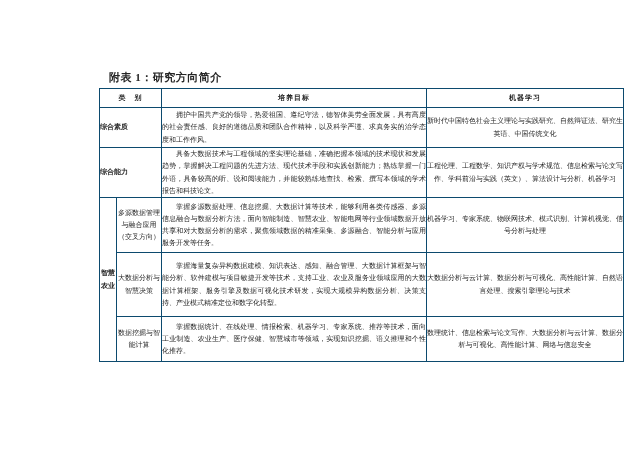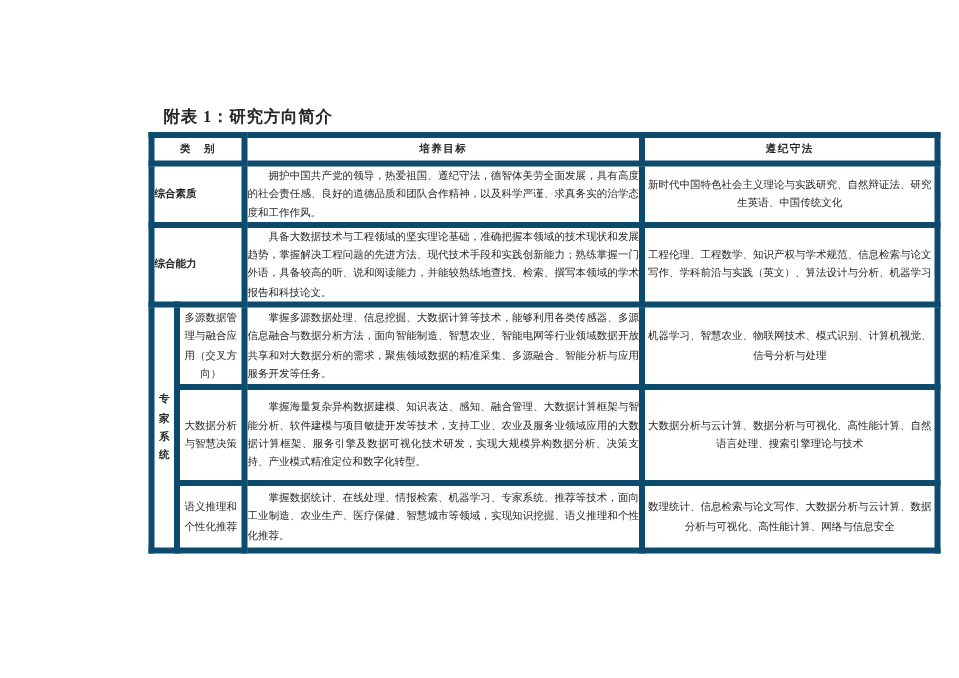--- a/index.html
+++ b/index.html
@@ -28,21 +28,21 @@
   }
   table.main {
     position: absolute;
     left: 58px;
     top: 88px;
     width: 524px;
     border-collapse: collapse;
     table-layout: fixed;
   }
   table.main td {
-    border: 4px solid #0c4a6e;
+    border: 1px solid #0c4a6e;
     font-size: 7px;
     line-height: 12.3px;
     padding: 0;
     overflow: hidden;
     vertical-align: middle;
     word-break: break-all;
   }
   .hdr {
     font-weight: bold;
     text-align: center;
@@ -88,49 +88,49 @@
       <col style="width:17px">
       <col style="width:45px">
       <col style="width:265px">
       <col style="width:197px">
     </colgroup>
 
     <tbody>
         <tr style="height:19px">
       <td class="hdr" colspan="2">类　别</td>
       <td class="hdr">培养目标</td>
-      <td class="hdr">遵纪守法</td>
+      <td class="hdr">机器学习</td>
     </tr>
 
     <tr style="height:40px">
       <td class="cat" colspan="2">综合素质</td>
       <td class="goal">拥护中国共产党的领导，热爱祖国、遵纪守法，德智体美劳全面发展，具有高度的社会责任感、良好的道德品质和团队合作精神，以及科学严谨、求真务实的治学态度和工作作风。</td>
       <td class="courses">新时代中国特色社会主义理论与实践研究、自然辩证法、研究生英语、中国传统文化</td>
     </tr>
 
     <tr style="height:49px">
       <td class="cat" colspan="2">综合能力</td>
       <td class="goal">具备大数据技术与工程领域的坚实理论基础，准确把握本领域的技术现状和发展趋势，掌握解决工程问题的先进方法、现代技术手段和实践创新能力；熟练掌握一门外语，具备较高的听、说和阅读能力，并能较熟练地查找、检索、撰写本领域的学术报告和科技论文。</td>
       <td class="courses">工程伦理、工程数学、知识产权与学术规范、信息检索与论文写作、学科前沿与实践（英文）、算法设计与分析、机器学习</td>
     </tr>
 
     <tr style="height:55px">
-      <td class="vlabel" rowspan="3">专家系统</td>
+      <td class="vlabel" rowspan="3">智慧农业</td>
       <td class="subcat">多源数据管理与融合应用（交叉方向）</td>
       <td class="goal">掌握多源数据处理、信息挖掘、大数据计算等技术，能够利用各类传感器、多源信息融合与数据分析方法，面向智能制造、智慧农业、智能电网等行业领域数据开放共享和对大数据分析的需求，聚焦领域数据的精准采集、多源融合、智能分析与应用服务开发等任务。</td>
-      <td class="courses">机器学习、智慧农业、物联网技术、模式识别、计算机视觉、信号分析与处理</td>
+      <td class="courses">机器学习、专家系统、物联网技术、模式识别、计算机视觉、信号分析与处理</td>
     </tr>
 
     <tr style="height:64px">
       <td class="subcat">大数据分析与智慧决策</td>
       <td class="goal">掌握海量复杂异构数据建模、知识表达、感知、融合管理、大数据计算框架与智能分析、软件建模与项目敏捷开发等技术，支持工业、农业及服务业领域应用的大数据计算框架、服务引擎及数据可视化技术研发，实现大规模异构数据分析、决策支持、产业模式精准定位和数字化转型。</td>
       <td class="courses">大数据分析与云计算、数据分析与可视化、高性能计算、自然语言处理、搜索引擎理论与技术</td>
     </tr>
 
     <tr style="height:45px">
-      <td class="subcat">语义推理和个性化推荐</td>
+      <td class="subcat">数据挖掘与智能计算</td>
       <td class="goal">掌握数据统计、在线处理、情报检索、机器学习、专家系统、推荐等技术，面向工业制造、农业生产、医疗保健、智慧城市等领域，实现知识挖掘、语义推理和个性化推荐。</td>
       <td class="courses">数理统计、信息检索与论文写作、大数据分析与云计算、数据分析与可视化、高性能计算、网络与信息安全</td>
     </tr>
   </tbody>
     </table>
 
 </div>
 
 </body></html>

